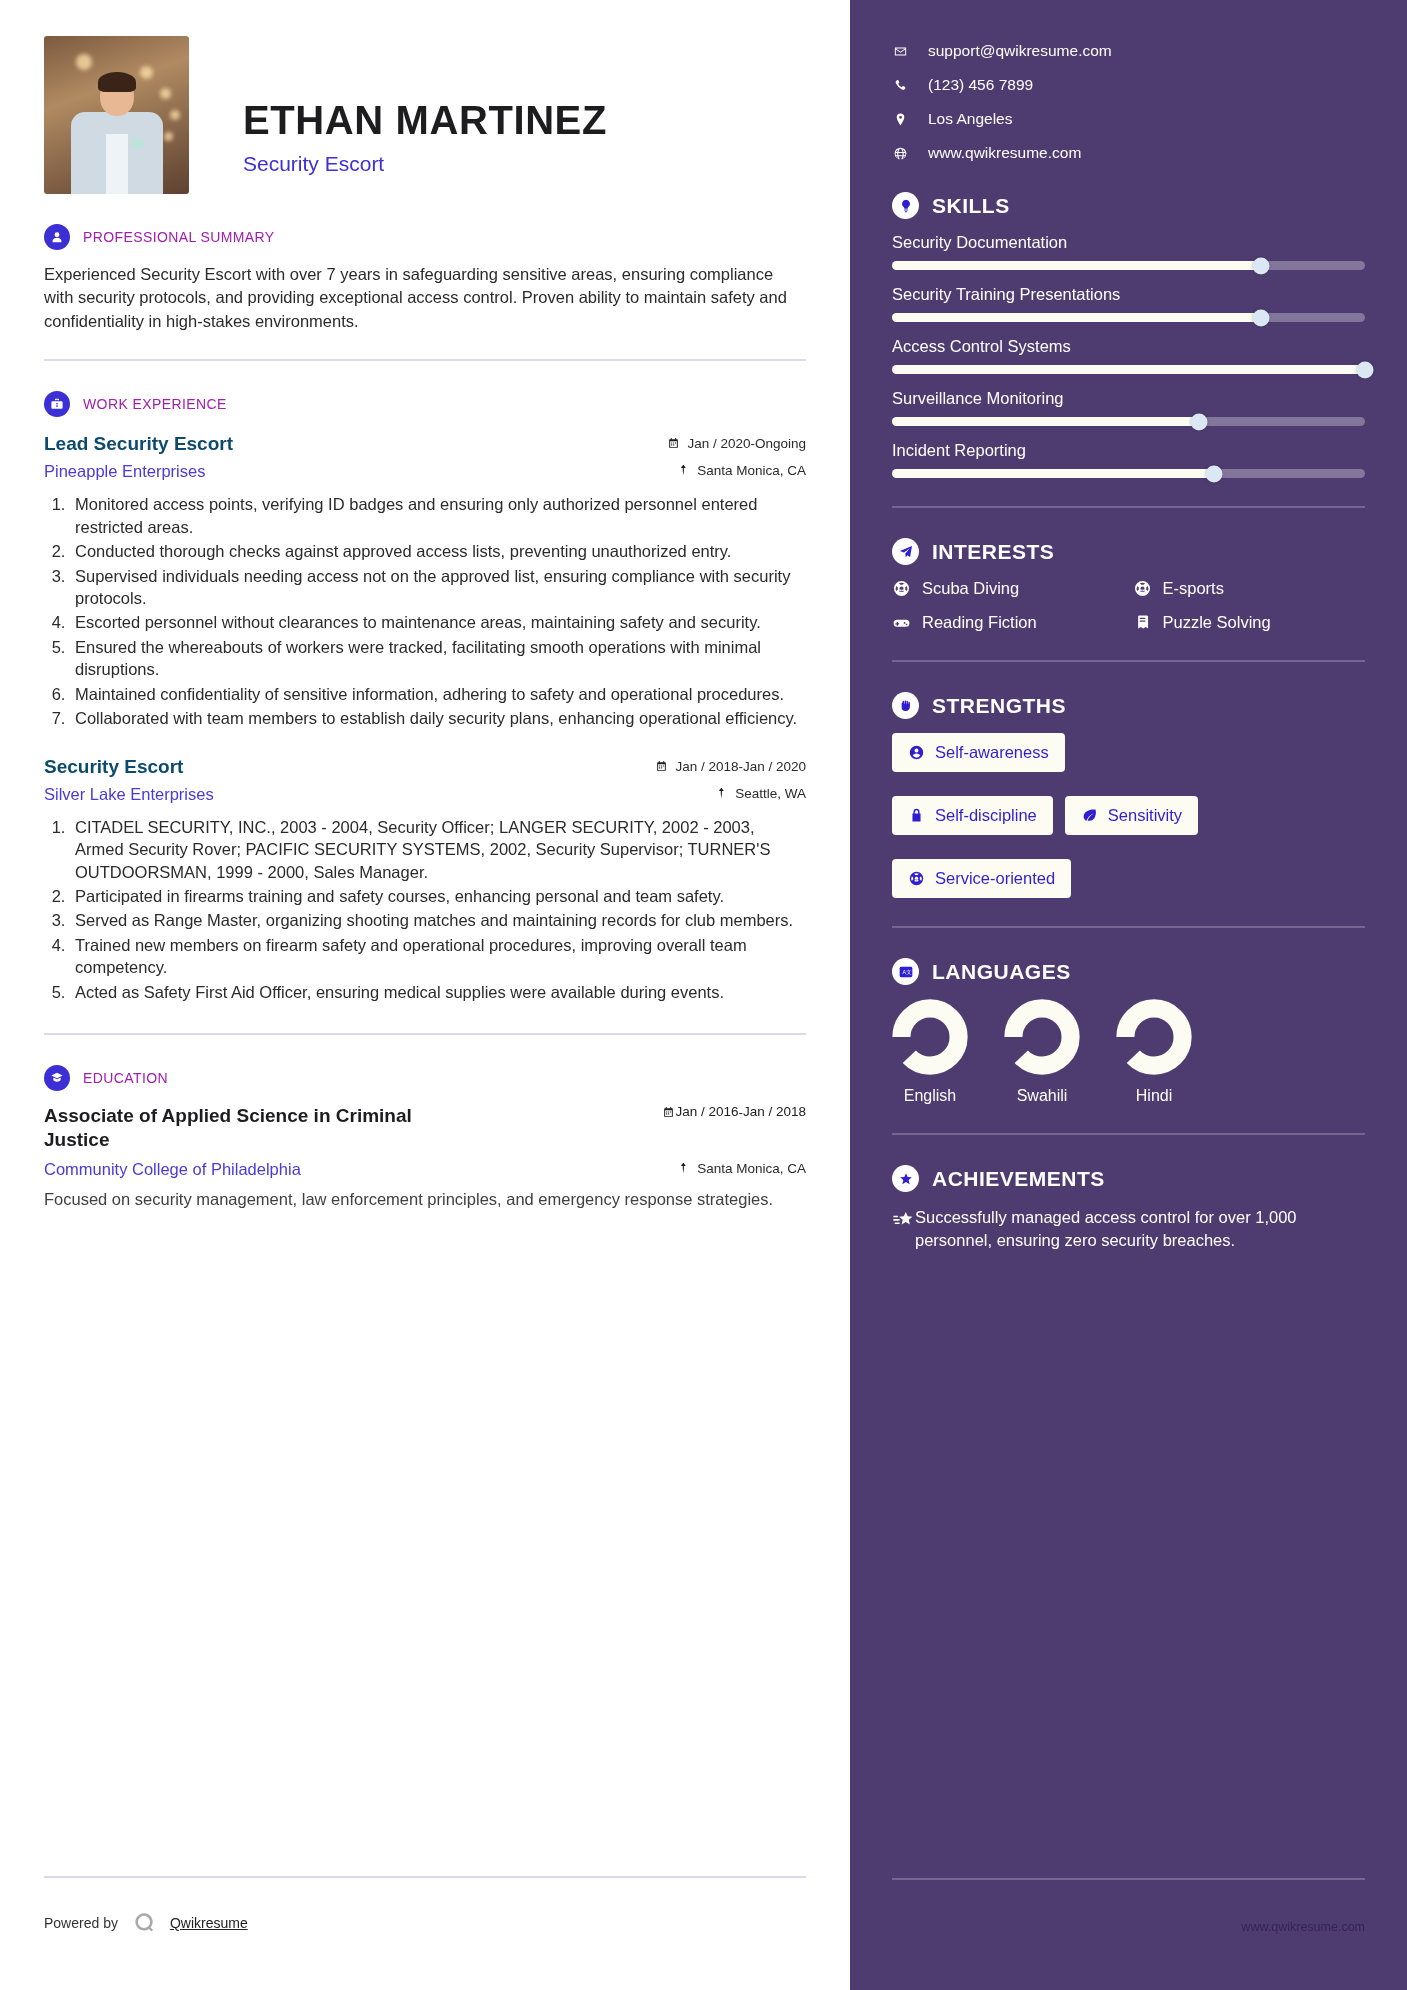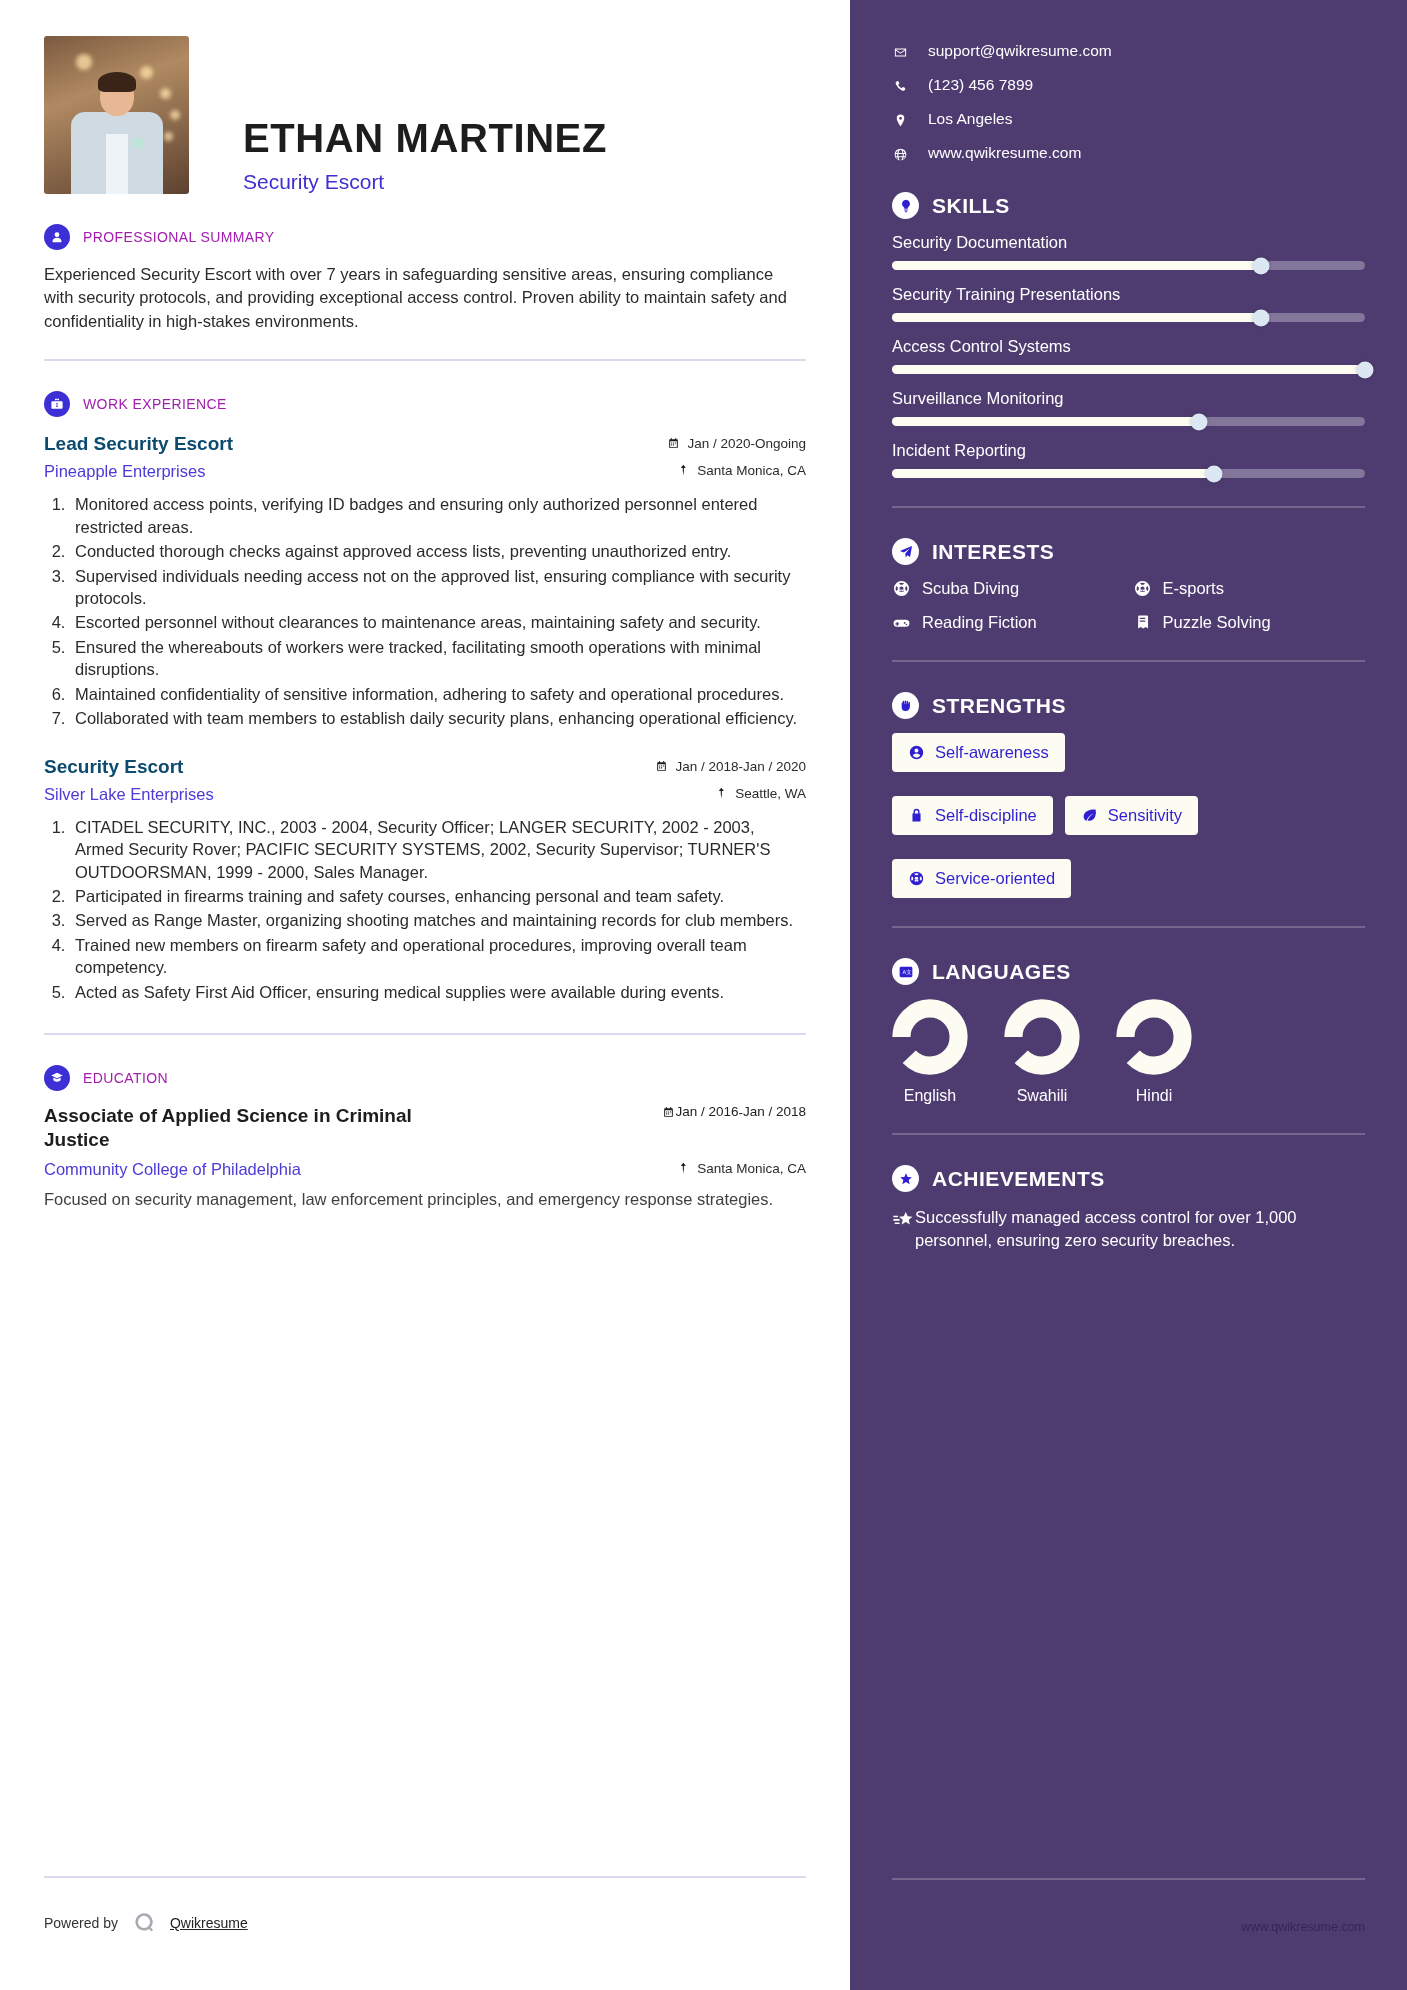--- a/index.html
+++ b/index.html
@@ -12,21 +12,21 @@
     overflow: hidden;
   }
   
   .main-col {
     width: 850px;
     height: 1990px;
     background: #ffffff;
     padding: 36px 44px 0 44px;
     position: relative;
   }
-  .header-row { display: flex; align-items: flex-end; gap: 54px; }
+  .header-row { display: flex; align-items: center; gap: 54px; }
   .photo {
     width: 145px; height: 158px;
     flex: 0 0 145px;
     border-radius: 3px;
     overflow: hidden;
     background: linear-gradient(160deg,#7c5a40 0%,#b08a62 35%,#8f6d4e 60%,#5d4130 100%);
     position: relative;
   }
   .photo .bg-lamp { position:absolute; border-radius:50%; background:rgba(255,225,170,.75); filter: blur(2px); }
   .photo .l1{width:16px;height:16px;top:18px;left:32px;}
@@ -104,21 +104,21 @@
 
   
   .side-col {
     width: 557px; height: 1990px;
     background: #4e3c70;
     padding: 42px 42px 0 42px;
     color: #fff;
     position: relative;
   }
   .contact-list { display: flex; flex-direction: column; gap: 16px; }
-  .contact-row { display: flex; align-items: flex-end; gap: 20px; font-size: 15.5px; }
+  .contact-row { display: flex; align-items: center; gap: 20px; font-size: 15.5px; }
   .c-ico { width: 16px; flex: 0 0 16px; display:flex; align-items:center; justify-content:center;}
   .c-ico svg { width: 15px; height: 15px; fill: #fff; }
 
   .s-sec { margin-top: 30px; }
   .s-head { display: flex; align-items: center; gap: 13px; margin-bottom: 14px;}
   .s-ico {
     width: 27px; height: 27px; border-radius: 50%; background:#ffffff;
     display:flex; align-items:center; justify-content:center; flex:0 0 27px;
   }
   .s-ico svg { width: 16px; height: 16px; fill: #2f1fd0; }

